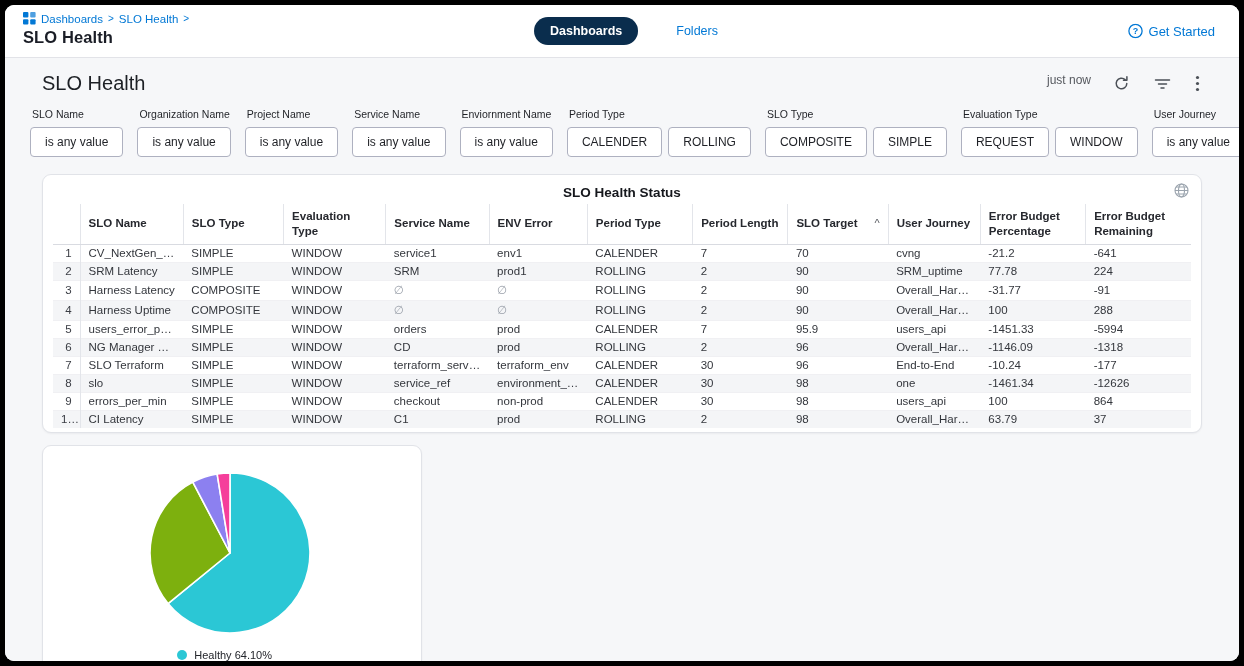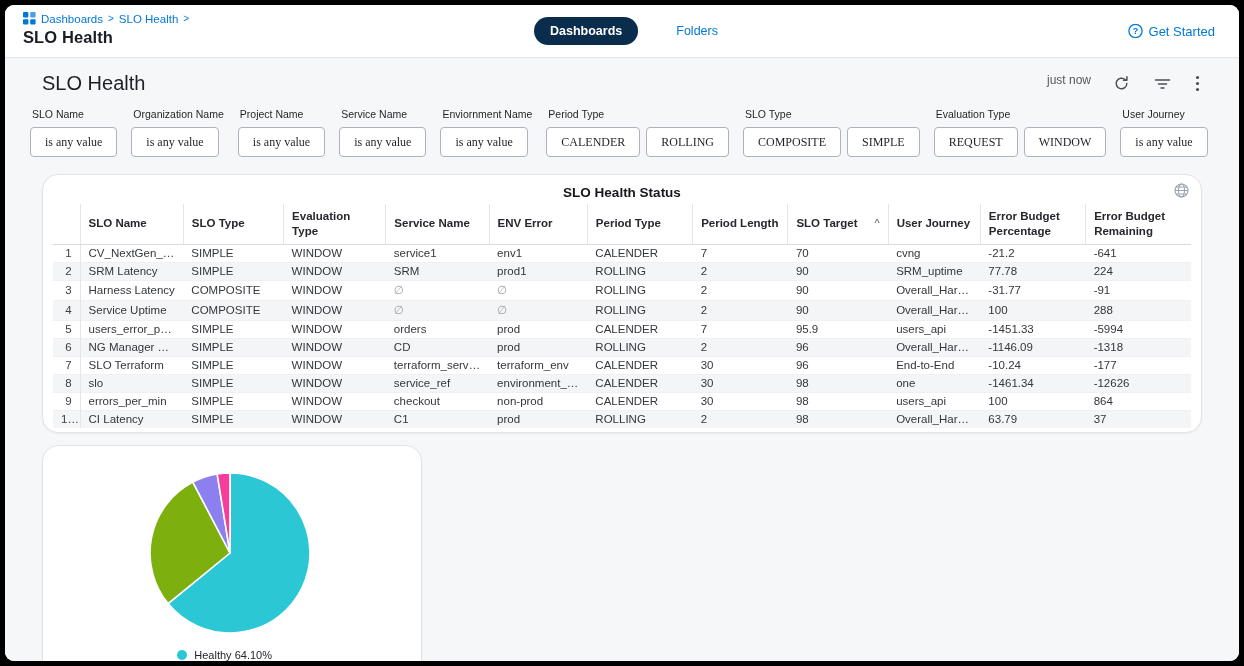--- a/index.html
+++ b/index.html
@@ -26,24 +26,24 @@
   .dash-actions{display:flex;gap:20px;}
   .refreshed{font-size:12px;color:#55585e;}
   .icon-btn{background:none;border:none;padding:2px;cursor:pointer;display:flex;align-items:center;}
 
   
   .filters{display:flex;gap:14px;margin-top:13px;flex-wrap:nowrap;}
   .fgroup{display:flex;flex-direction:column;}
   .flabel{font-size:10.5px;color:#1f2126;margin:0 0 7px 2px;}
   .fbtns{display:flex;gap:6px;}
   .fbtn{height:30px;padding:0 14px;background:#fff;border:1px solid #aeb1c0;border-radius:4px;
-    font-family:Liberation Serif, serif;font-size:12px;color:#1f2126;cursor:pointer;white-space:nowrap;}
-
-  
-  .card{background:#fff;border:1px solid #e1e3e8;border-radius:16px;box-shadow:0 1px 2px rgba(20,20,40,.05);margin:0 12px;}
+    font-family:Liberation Sans, sans-serif;font-size:12px;color:#1f2126;cursor:pointer;white-space:nowrap;}
+
+  
+  .card{background:#fff;border:1px solid #e1e3e8;border-radius:9px;box-shadow:0 1px 2px rgba(20,20,40,.05);margin:0 12px;}
   .table-card{margin-top:17px;padding:8px 10px 4px 10px;}
   .card-title-row{position:relative;padding:2px 0 4px 0;}
   .card-title{margin:0;text-align:center;font-size:13.5px;font-weight:700;color:#15171c;}
   .globe{position:absolute;right:2px;top:0;}
 
   
   table{width:100%;border-collapse:collapse;table-layout:fixed;font-size:11.5px;}
   thead th{text-align:left;font-weight:700;color:#26282e;padding:5px 8px;vertical-align:middle;
     border-bottom:1px solid #d9dbe1;line-height:1.3;}
   thead th.sep{border-left:1px solid #e3e5ea;}
@@ -279,21 +279,21 @@
               <td class="null-val">∅</td>
               <td class="">ROLLING</td>
               <td class="">2</td>
               <td class="">90</td>
               <td class="">Overall_Harness</td>
               <td class="">-31.77</td>
               <td class="">-91</td>
             </tr>
             <tr class="stripe">
               <td class="num">4</td>
-              <td class="">Service Uptime</td>
+              <td class="">Harness Uptime</td>
               <td class="">COMPOSITE</td>
               <td class="">WINDOW</td>
               <td class="null-val">∅</td>
               <td class="null-val">∅</td>
               <td class="">ROLLING</td>
               <td class="">2</td>
               <td class="">90</td>
               <td class="">Overall_Harness</td>
               <td class="">100</td>
               <td class="">288</td>

